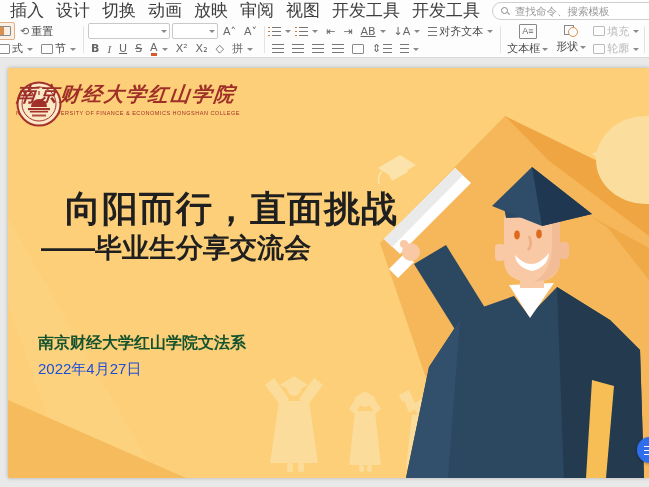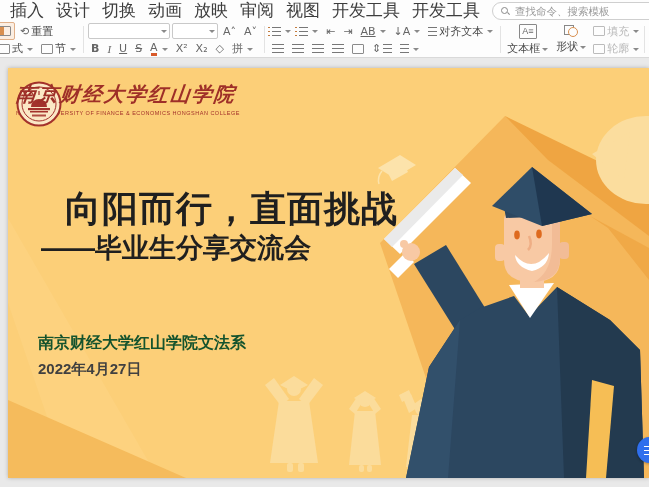--- a/index.html
+++ b/index.html
@@ -86,21 +86,21 @@
   .logo-sub{font-size:5.5px;color:#A3312B;letter-spacing:.5px;}
   .s-title{
     position:absolute;left:33px;top:117px;font-size:36px;font-weight:900;color:#1f1f1f;
     letter-spacing:1px;white-space:nowrap;margin-left:24px;
   }
   .s-subtitle{
     position:absolute;left:33px;top:162px;width:352px;
     font-size:27px;font-weight:900;color:#1f1f1f;white-space:nowrap;
   }
   .s-dept{position:absolute;left:30px;top:265px;font-size:16px;font-weight:bold;color:#14532d;}
-  .s-date{position:absolute;left:30px;top:292px;font-size:15px;font-weight:bold;color:#404040;}
+  .s-date{position:absolute;left:30px;top:292px;font-size:15px;font-weight:normal;color:#1d4ed8;}
   
   .assistant{
     position:absolute;left:637px;top:437px;width:26px;height:26px;border-radius:50%;
     background:#2F6FED;box-shadow:0 1px 3px rgba(0,0,0,.3);z-index:5;
     display:flex;align-items:center;justify-content:center;
   }
   .assistant i{display:block;width:12px;height:9px;
     background:repeating-linear-gradient(to bottom,#fff 0 1.5px,transparent 1.5px 3.8px);}
 </style>
 </head>

